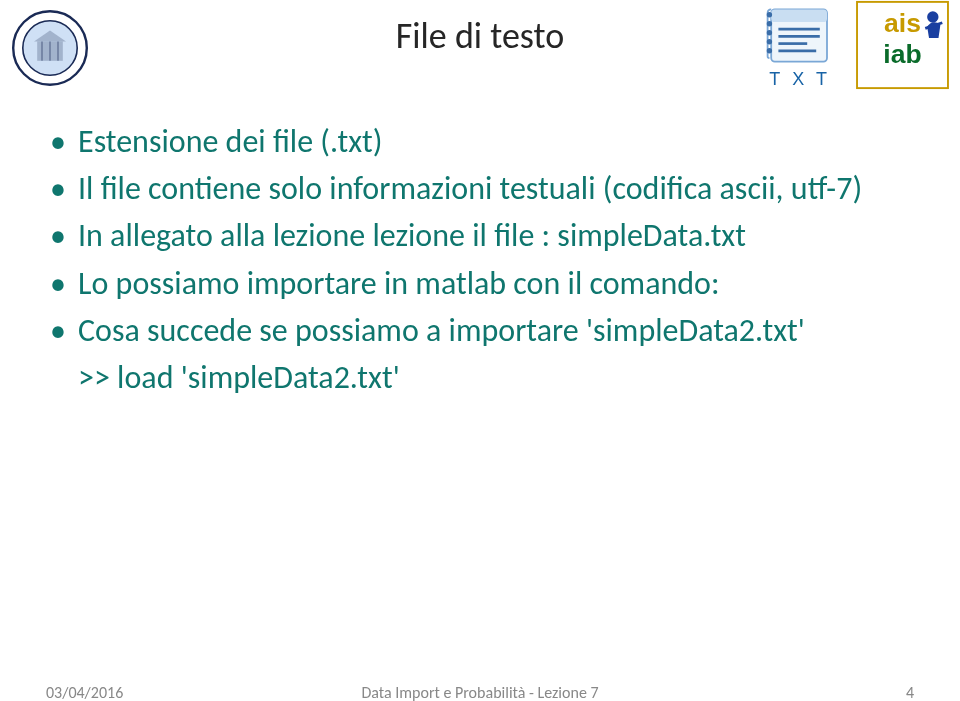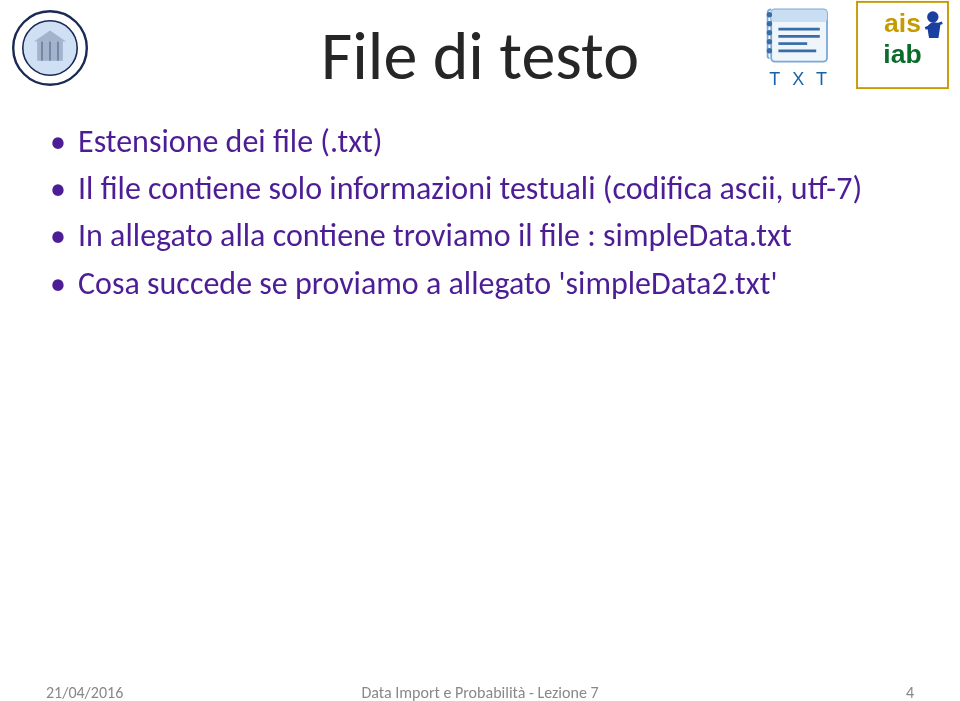--- a/index.html
+++ b/index.html
@@ -1,22 +1,22 @@
 <!DOCTYPE html>
 <html><head>
 <meta charset="utf-8">
 <style>
   * { margin: 0; padding: 0; box-sizing: border-box; }
   html, body { width: 960px; height: 701px; overflow: hidden; font-family: Calibri, Arial, sans-serif; background: #fff; color: #000; }
   .slide { position: relative; width: 960px; height: 701px; }
   .logo-left { position: absolute; top: 8px; left: 10px; width: 80px; height: 80px; }
   .logo-right { position: absolute; top: 0; right: 10px; width: 95px; height: 90px; }
   .txt-icon { position: absolute; top: 4px; right: 115px; width: 90px; height: 90px; }
-  .title { position: absolute; top: 14px; left: 0; width: 960px; text-align: center; font-size: 68px; font-weight: 400; color: #262626; }
-  .content { position: absolute; top: 120px; left: 46px; right: 40px; font-size: 32px; line-height: 1.35; color: #4c1d95; }
+  .title { position: absolute; top: 14px; left: 0; width: 960px; text-align: center; font-size: 36px; font-weight: 400; color: #262626; }
+  .content { position: absolute; top: 120px; left: 46px; right: 40px; font-size: 32px; line-height: 1.35; color: #0f766e; }
   .content ul { list-style: none; }
   .content li { position: relative; padding-left: 32px; margin-bottom: 4px; }
   .content li::before { content: "•"; position: absolute; left: 4px; top: 0; font-size: 32px; }
   .cmdline { padding-left: 32px; margin-bottom: 4px; }
   .footer { position: absolute; bottom: 18px; left: 0; width: 960px; font-size: 16px; color: #888; }
   .footer-date { position: absolute; left: 46px; }
   .footer-title { position: absolute; left: 0; width: 960px; text-align: center; }
   .footer-page { position: absolute; right: 46px; }
   
   .seal-outer { fill: none; stroke: #1a2a55; stroke-width: 3; }
@@ -61,26 +61,28 @@
     <line x1="26" y1="52" x2="68" y2="52" stroke="#3a6da8" stroke-width="3"></line>
     <text x="50" y="90" text-anchor="middle" font-family="Arial" font-size="20" letter-spacing="4" fill="#1863a6">T X T</text>
   </svg>
 
   <h1 class="title">File di testo</h1>
 
   <div class="content">
     <ul>
       <li>Estensione dei file (.txt)</li>
       <li>Il file contiene solo informazioni testuali (codifica ascii, utf-7)</li>
-      <li>In allegato alla contiene troviamo il file : simpleData.txt</li>
+      <li>In allegato alla lezione lezione il file : simpleData.txt</li>
+      <li>Lo possiamo importare in matlab con il comando:</li>
     </ul>
     <ul>
-      <li>Cosa succede se proviamo a allegato 'simpleData2.txt'</li>
+      <li>Cosa succede se possiamo a importare 'simpleData2.txt'</li>
     </ul>
+    <div class="cmdline">&gt;&gt; load 'simpleData2.txt'</div>
   </div>
 
   <div class="footer">
-    <span class="footer-date">21/04/2016</span>
+    <span class="footer-date">03/04/2016</span>
     <span class="footer-title">Data Import e Probabilità - Lezione 7</span>
     <span class="footer-page">4</span>
   </div>
 
 </div>
 
 </body></html>

